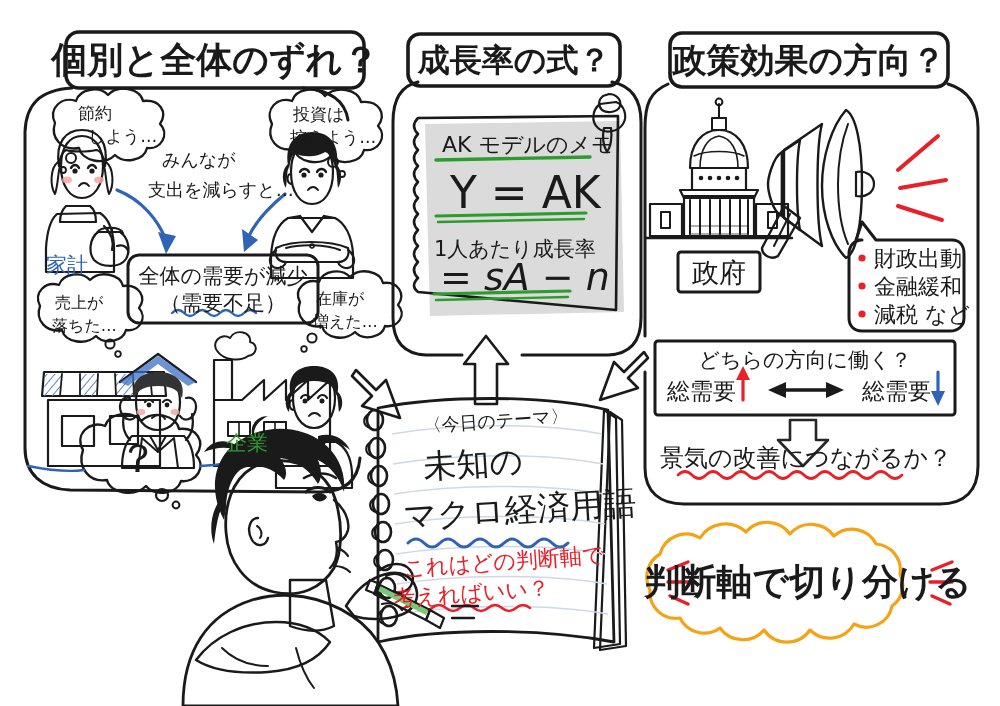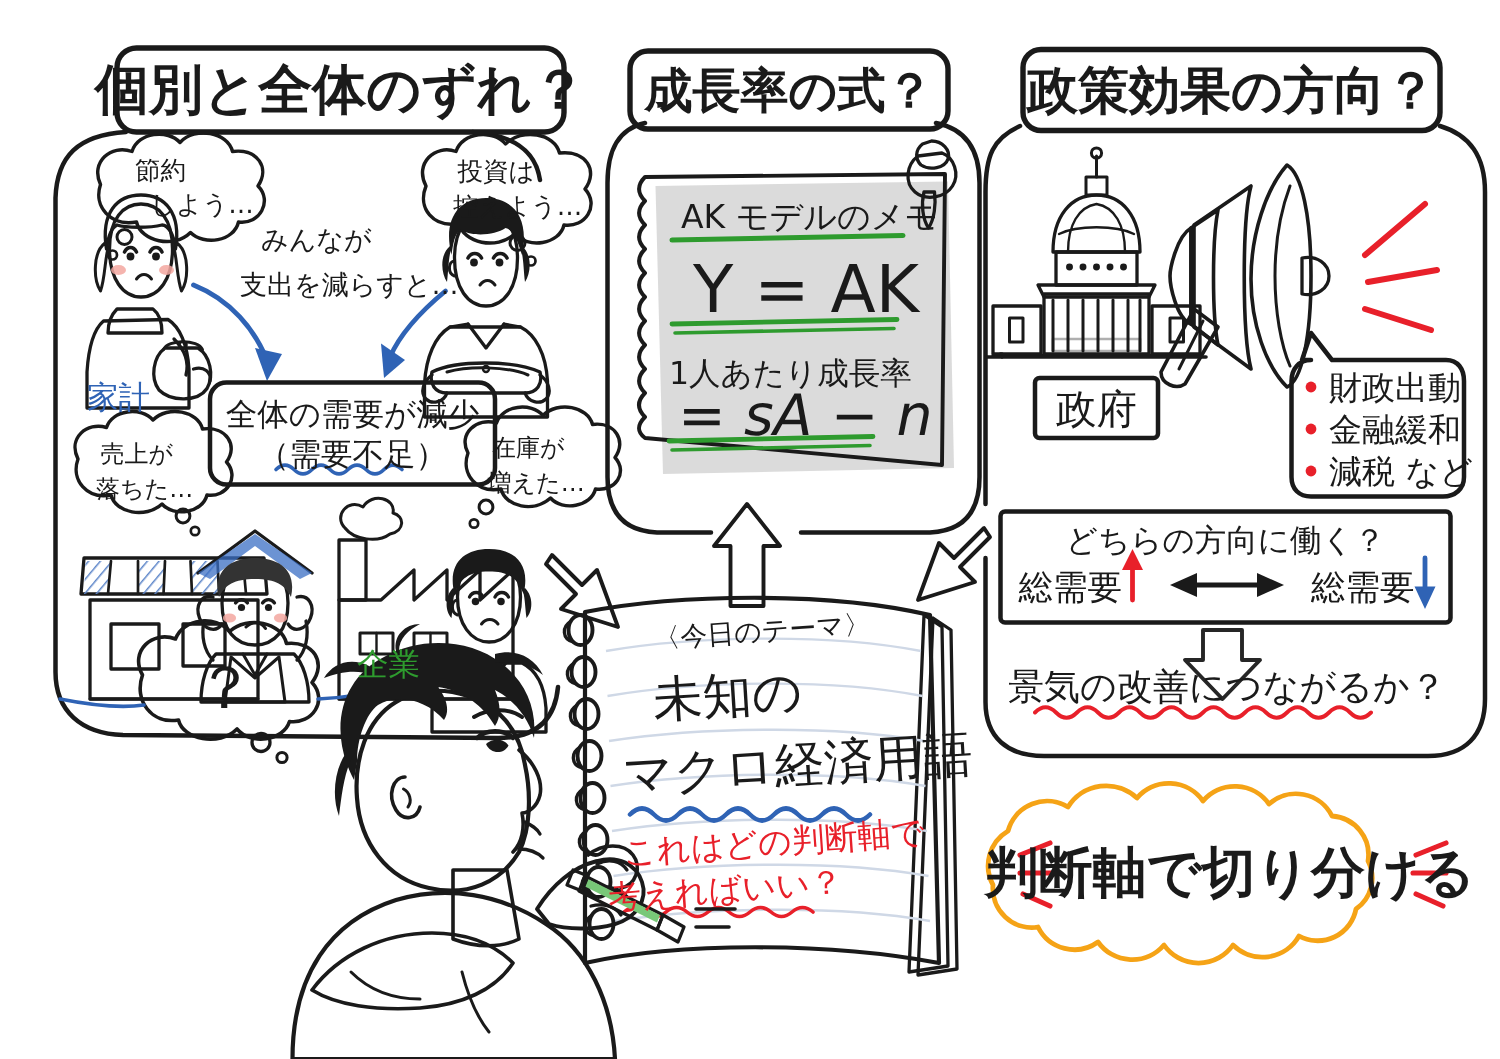--- a/index.html
+++ b/index.html
@@ -4,21 +4,21 @@
 <title>macro-economics-sketch-note</title>
 <style>
   html,body{margin:0;padding:0;}
   body{
     width:1000px;height:706px;
     background:#ffffff;
     font-family:"DejaVu Sans","Liberation Sans",sans-serif;
     overflow:hidden;
     position:relative;
   }
-  #stage{position:absolute;left:12px;top:0;width:792px;height:706px;}
+  #stage{position:absolute;left:0;top:0;width:792px;height:706px;}
   svg.layer{position:absolute;left:0;top:0;width:1000px;height:706px;overflow:visible;}
   .ink{fill:none;stroke:#1a1a1a;stroke-linecap:round;stroke-linejoin:round;}
   text{font-family:"DejaVu Sans","Liberation Sans",sans-serif;white-space:pre;}
 </style>
 </head>
 <body>
 
 <div id="stage">
 
   <svg class="layer" viewBox="0 0 1000 706">

